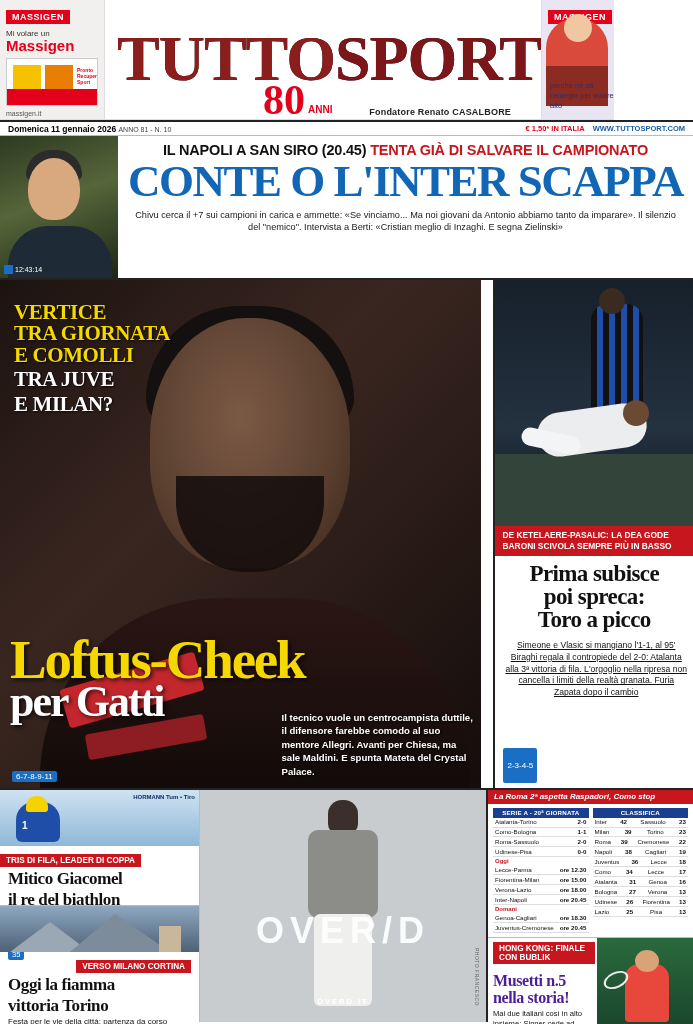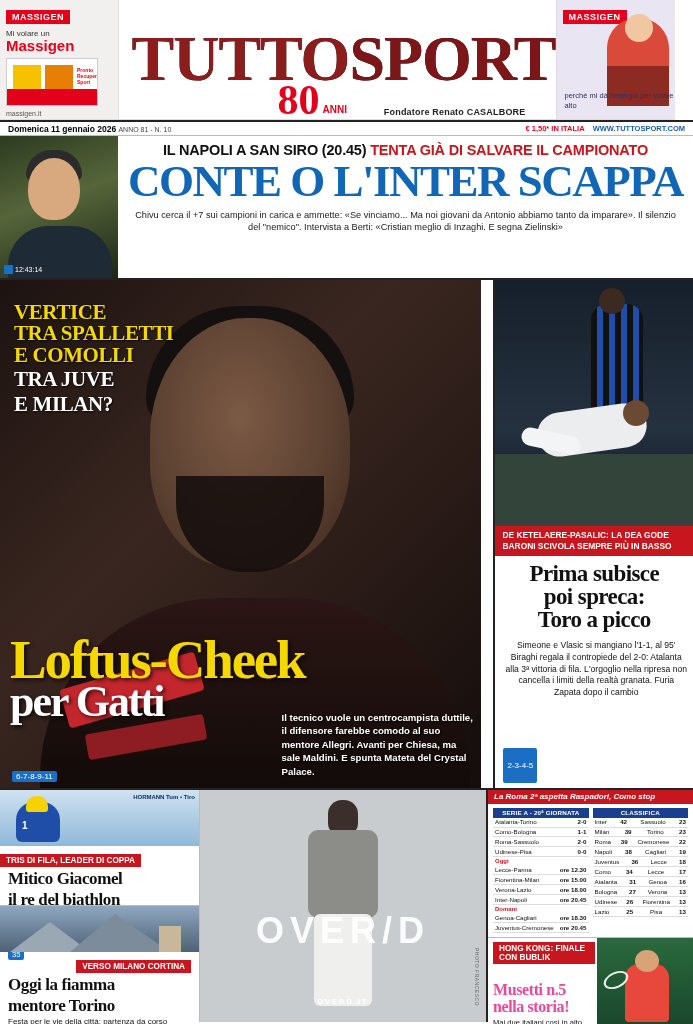--- a/index.html
+++ b/index.html
@@ -6,21 +6,21 @@
   body {
     width: 693px; height: 1024px;
     font-family: "Liberation Sans", sans-serif;
     background: #ffffff;
     overflow: hidden;
     position: relative;
   }
   .page { width: 693px; height: 1024px; position: relative; background:#fff; }
 
   
-  .top-strip { display: flex; height: 120px; width: 675px; border-bottom: 1px solid #ddd; }
+  .top-strip { display: flex; height: 120px; width: 614px; border-bottom: 1px solid #ddd; }
   .ad-left {
     width: 140px; background: #f2f0ee; position: relative;
     border-right: 1px solid #ddd; padding: 6px;
   }
   .ad-badge {
     background: #e2001a; color: #fff; font-size: 9px; font-weight: bold;
     letter-spacing: .5px; padding: 2px 6px; display: inline-block;
   }
   .ad-left .l1 { font-size: 8px; color: #333; margin-top: 5px; }
   .ad-left .l2 { font-size: 15px; color: #e2001a; font-weight: bold; line-height: 1; }
@@ -216,20 +216,21 @@
   .rc-title {
     text-align: center; padding: 6px 6px 2px 6px;
   }
   .rc-title .t {
     font-family: "Liberation Serif", serif; font-weight: bold; font-size: 23px;
     color: #111; line-height: 1.02; letter-spacing: -.6px;
   }
   .rc-body {
     font-size: 8.6px; line-height: 1.38; color: #111; padding: 6px 5px 0 9px;
     text-align: center;
+    text-decoration: underline;
   }
   .rc-ref {
     position: absolute; left: 8px; bottom: 5px;
     font-size: 8px; color: #fff; background: #1a6fc4; padding: 13px 4px; border-radius:2px;
   }
 
   
   .bottom { display: flex; height: 234px; border-top: 2px solid #222; }
   .b-col1 { width: 200px; border-right: 1px solid #bbb; }
   .b-col2 { width: 288px; border-right: 2px solid #222; position: relative; background:#cfd2d4; }
@@ -304,21 +305,21 @@
   .c3-photo {
     position: absolute; right: 0; top: 0; width: 96px; height: 104px; overflow:hidden;
     background: linear-gradient(180deg,#2a6a3c 0%, #17402a 100%);
   }
   .c3-photo .pl { position:absolute; left: 28px; top: 26px; width: 44px; height: 58px; background:#e8483c; border-radius: 14px 14px 4px 4px; }
   .c3-photo .plh { position:absolute; left: 38px; top: 12px; width: 24px; height: 22px; background:#d9a378; border-radius: 50%; }
   .c3-photo .rkt { position:absolute; left: 6px; top: 34px; width: 26px; height: 16px; border: 2px solid #eee; border-radius: 50%; transform: rotate(-25deg); }
   .c3-txtwrap { position: absolute; left: 0; top: 0; width: 112px; padding: 4px 5px; }
   .c3-title {
     font-family: "Liberation Serif", serif; font-weight: bold; font-size: 16px;
-    line-height: 1.04; color: #ec4899; letter-spacing: -.4px;
+    line-height: 1.04; color: #4c1d95; letter-spacing: -.4px;
   }
   .c3-text { font-size: 7.6px; line-height: 1.32; color:#111; margin-top: 3px; }
 </style>
 </head>
 <body>
 
 <div class="page">
 
   <div class="top-strip">
 
@@ -393,21 +394,21 @@
         <div class="mp-hair"></div>
         <div class="mp-head"></div>
         <div class="mp-beard"></div>
         <div class="mp-shoulder"></div>
         <div class="mp-red1"></div>
         <div class="mp-red2"></div>
       </div>
 
       <div class="vertice">
         <div class="y">VERTICE</div>
-        <div class="y">TRA SPALLETTI</div>
+        <div class="y">TRA GIORNATA</div>
         <div class="y">E COMOLLI</div>
         <div class="w">TRA JUVE</div>
         <div class="w">E MILAN?</div>
       </div>
 
       <div class="bigtitle">
         <div class="l1">Loftus-Cheek</div>
         <div class="l2">per Gatti</div>
       </div>
 
@@ -457,21 +458,21 @@
       <div class="b1-bot">
         <div class="b1-photo2">
           <div class="mt"></div>
           <div class="mt2"></div>
           <div class="bld"></div>
         </div>
         <div style="padding-top:3px;text-align:right;padding-right:8px">
           <span class="kick-red">VERSO MILANO CORTINA</span>
         </div>
         <div class="b-title">Oggi la fiamma</div>
-        <div class="b-title">mentore Torino</div>
+        <div class="b-title">vittoria Torino</div>
         <div class="b-text">Festa per le vie della città: partenza da corso Agnelli con arrivo in piazza Castello, a 20 anni dai Giochi 2006</div>
 
       </div>
     </div>
 
     <div class="b-col2">
       <div class="overd-wrap">
         <div class="overd-bg"></div>
         <div class="overd-fig">
           <div class="hd"></div>
@@ -603,21 +604,21 @@
         </div>
       </div>
 
       <div class="c3-bottom">
         <div class="c3-photo">
           <div class="pl"></div>
           <div class="plh"></div>
           <div class="rkt"></div>
         </div>
         <div class="c3-txtwrap">
-          <div style="margin-bottom:18px">
+          <div style="margin-bottom:9px">
             <span class="kick-red">HONG KONG: FINALE CON BUBLIK</span>
           </div>
           <div class="c3-title">Musetti n.5</div>
           <div class="c3-title">nella storia!</div>
           <div class="c3-text">Mai due italiani così in alto insieme: Sinner cede ad Alcaraz nell'esibizione di Seul: «Ma ci rivediamo presto...»</div>
         </div>
 
       </div>
     </div>
   </div>

